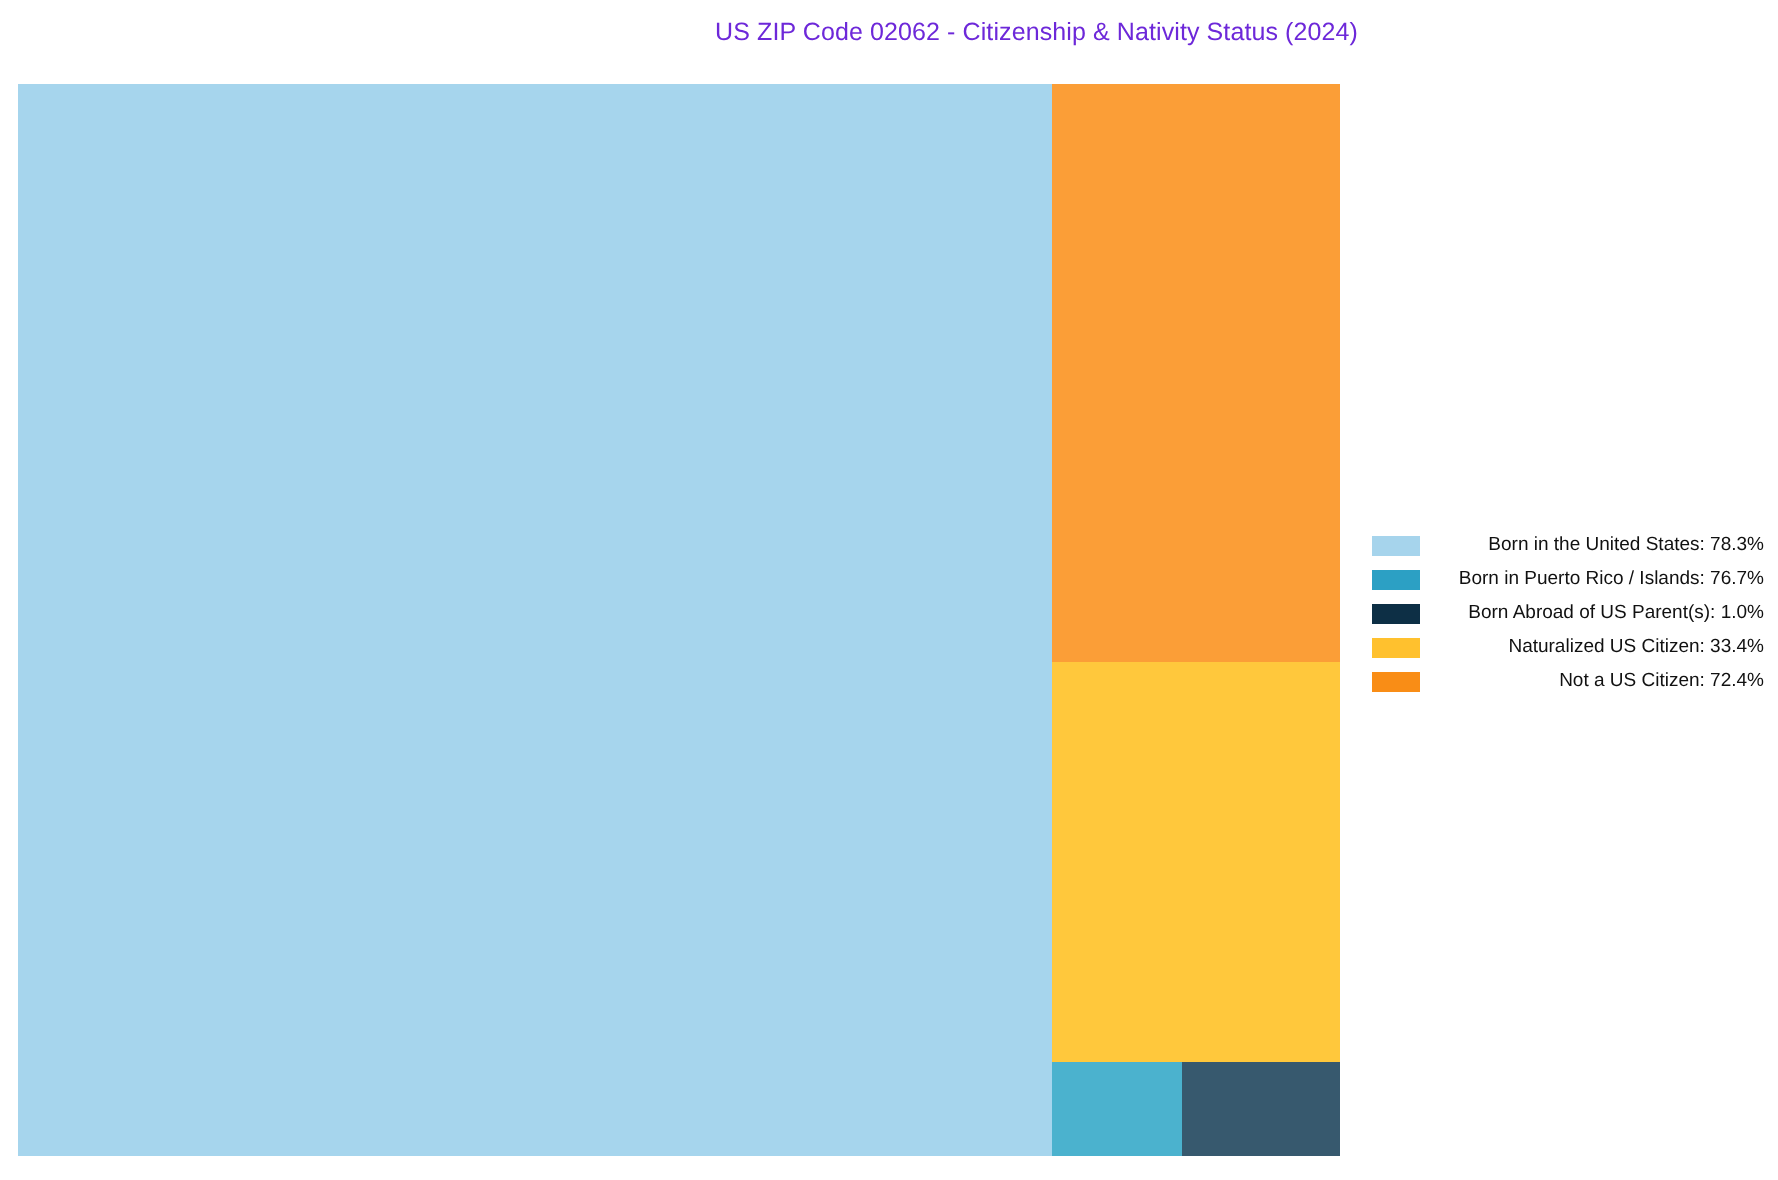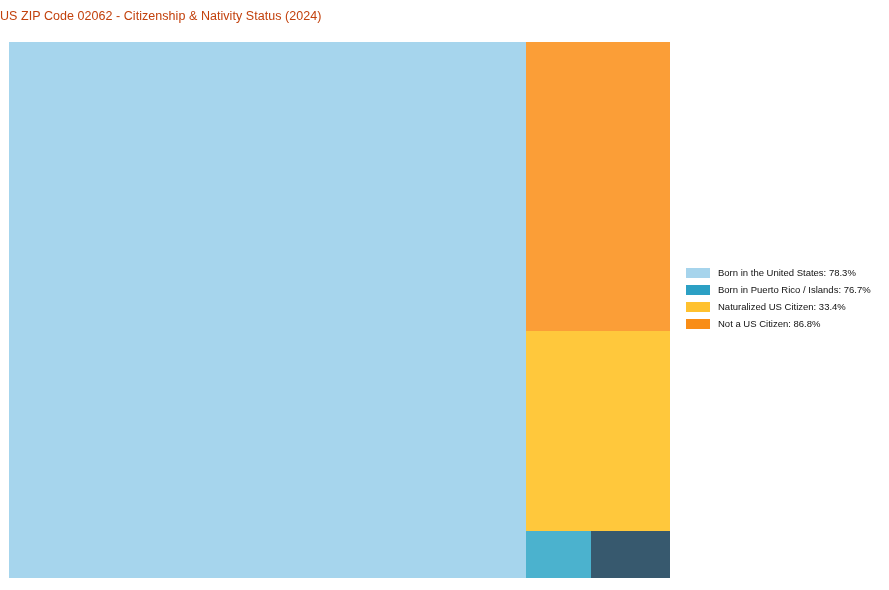--- a/index.html
+++ b/index.html
@@ -14,23 +14,23 @@
     height: 590px;
     background: #ffffff;
     overflow: hidden;
     font-family: "Liberation Sans", sans-serif;
   }
   #chart-title {
     position: absolute;
     left: 0;
     top: 9px;
     width: 679px;
-    text-align: left;
+    text-align: right;
     font-size: 12.5px;
-    color: #c2410c;
+    color: #6d28d9;
     letter-spacing: 0.05px;
     white-space: nowrap;
   }
   #treemap {
     position: absolute;
     left: 9px;
     top: 42px;
     width: 661px;
     height: 536px;
   }
@@ -48,20 +48,21 @@
   #legend {
     position: absolute;
     left: 686px;
     top: 264px;
     width: 196px;
   }
   .legend-row {
     display: flex;
     align-items: center;
     height: 17px;
+    justify-content: space-between;
   }
   .legend-swatch {
     width: 24px;
     height: 10px;
     flex: 0 0 auto;
     margin-right: 8px;
   }
   .legend-label {
     font-size: 9.5px;
     color: #111111;
@@ -87,22 +88,26 @@
   <div id="legend">
     <div class="legend-row">
       <span class="legend-swatch" style="background: rgb(166, 212, 236);"></span>
       <span class="legend-label">Born in the United States: 78.3%</span>
     </div>
     <div class="legend-row">
       <span class="legend-swatch" style="background: rgb(44, 160, 196);"></span>
       <span class="legend-label">Born in Puerto Rico / Islands: 76.7%</span>
     </div>
     <div class="legend-row">
+      <span class="legend-swatch" style="background: rgb(13, 47, 69);"></span>
+      <span class="legend-label">Born Abroad of US Parent(s): 1.0%</span>
+    </div>
+    <div class="legend-row">
       <span class="legend-swatch" style="background: rgb(255, 193, 46);"></span>
       <span class="legend-label">Naturalized US Citizen: 33.4%</span>
     </div>
     <div class="legend-row">
       <span class="legend-swatch" style="background: rgb(249, 141, 22);"></span>
-      <span class="legend-label">Not a US Citizen: 86.8%</span>
+      <span class="legend-label">Not a US Citizen: 72.4%</span>
     </div>
   </div>
 
 </div>
 
 </body></html>

